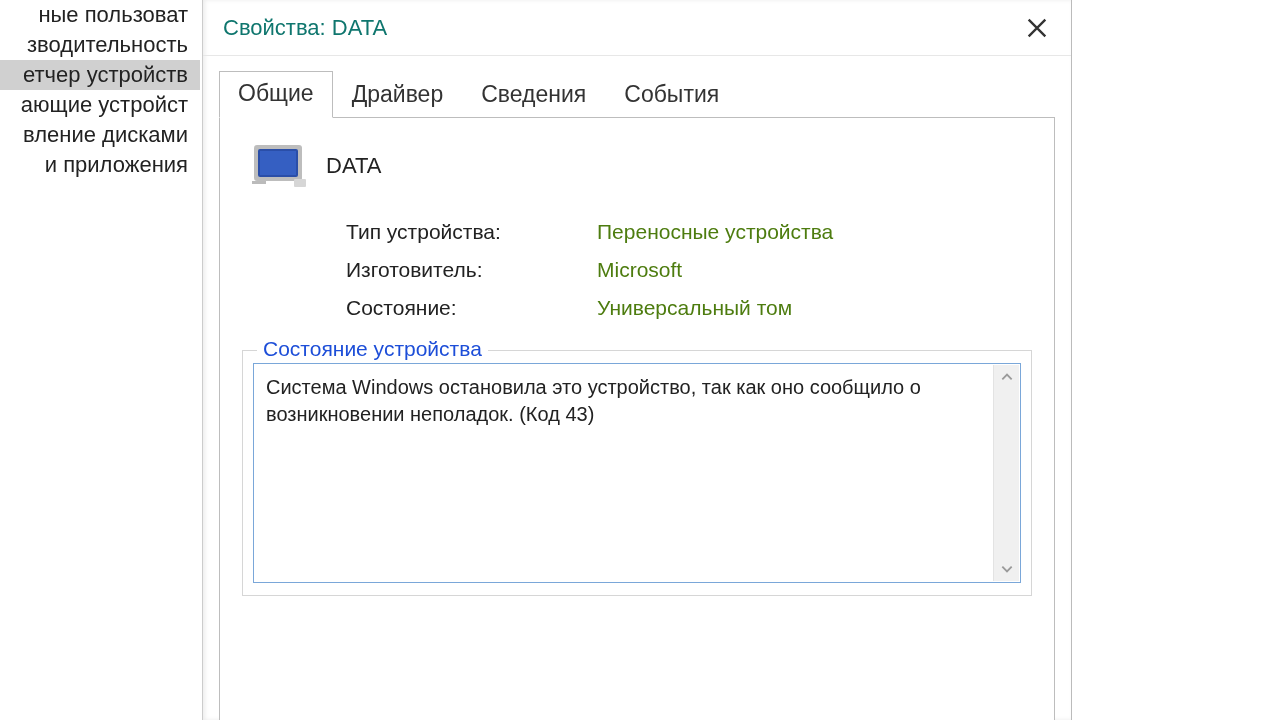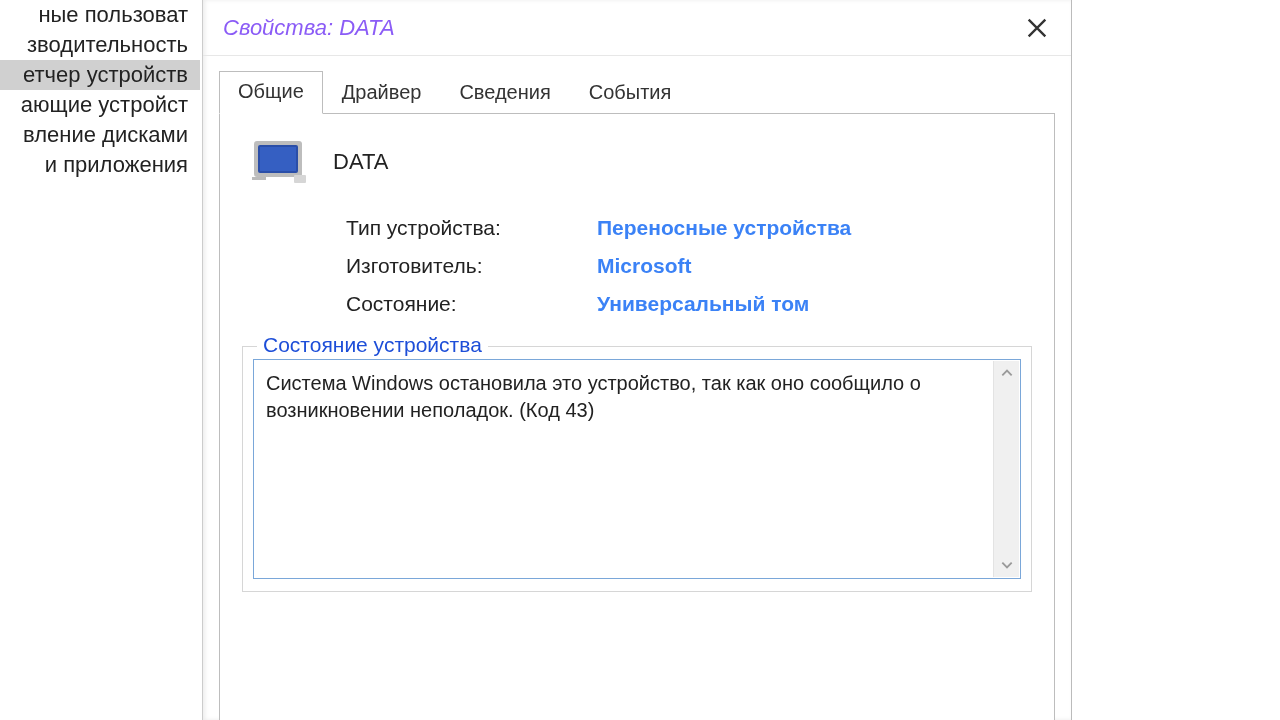--- a/index.html
+++ b/index.html
@@ -51,43 +51,42 @@
   .titlebar {
     display: flex;
     align-items: center;
     justify-content: space-between;
     height: 56px;
     padding: 0 4px 0 20px;
     border-bottom: 1px solid #e7e7e7;
   }
   .titlebar-title {
     font-size: 22px;
-    color: #8b5cf6;
-    font-style: italic;
+    color: #0f766e;
   }
   .close-btn {
     width: 60px; height: 48px;
     display: flex; align-items: center; justify-content: center;
     font-size: 24px;
     color: #333;
     cursor: pointer;
   }
   .close-btn svg { width: 20px; height: 20px; }
   .tabs-wrap {
     padding: 14px 16px 0 16px;
     position: relative;
   }
   .tabs {
     display: flex;
     align-items: flex-end;
     border-bottom: 1px solid #bdbdbd;
   }
   .tab {
     padding: 8px 18px 10px 18px;
-    font-size: 20px;
+    font-size: 23px;
     color: #333;
     border: 1px solid transparent;
     border-bottom: none;
     position: relative;
     top: 1px;
     cursor: pointer;
   }
   .tab.active {
     border: 1px solid #bdbdbd;
     border-bottom: 1px solid #fff;
@@ -97,21 +96,21 @@
     border: 1px solid #bdbdbd;
     border-top: none;
     min-height: 610px;
     padding: 16px 22px 16px 22px;
     position: relative;
     background: #fff;
   }
   .device-header {
     display: flex;
     align-items: center;
-    gap: 23px;
+    gap: 16px;
     padding: 6px 4px 20px 8px;
   }
   .device-name {
     font-size: 22px;
   }
   .device-icon-wrap {
     width: 60px; height: 52px;
     display: flex; align-items: center; justify-content: center;
   }
 
@@ -123,22 +122,21 @@
     display: flex;
     margin-bottom: 14px;
     font-size: 21px;
     gap: 31px;
   }
   .prop-label {
     width: 220px;
     color: #222;
   }
   .prop-value {
-    color: #3b82f6;
-    font-weight: bold;
+    color: #4d7c0f;
   }
   
   .groupbox {
     margin-top: 30px;
     border: 1px solid #d6d6d6;
     position: relative;
     padding: 12px 10px 12px 10px;
   }
   .groupbox-legend {
     position: absolute;

